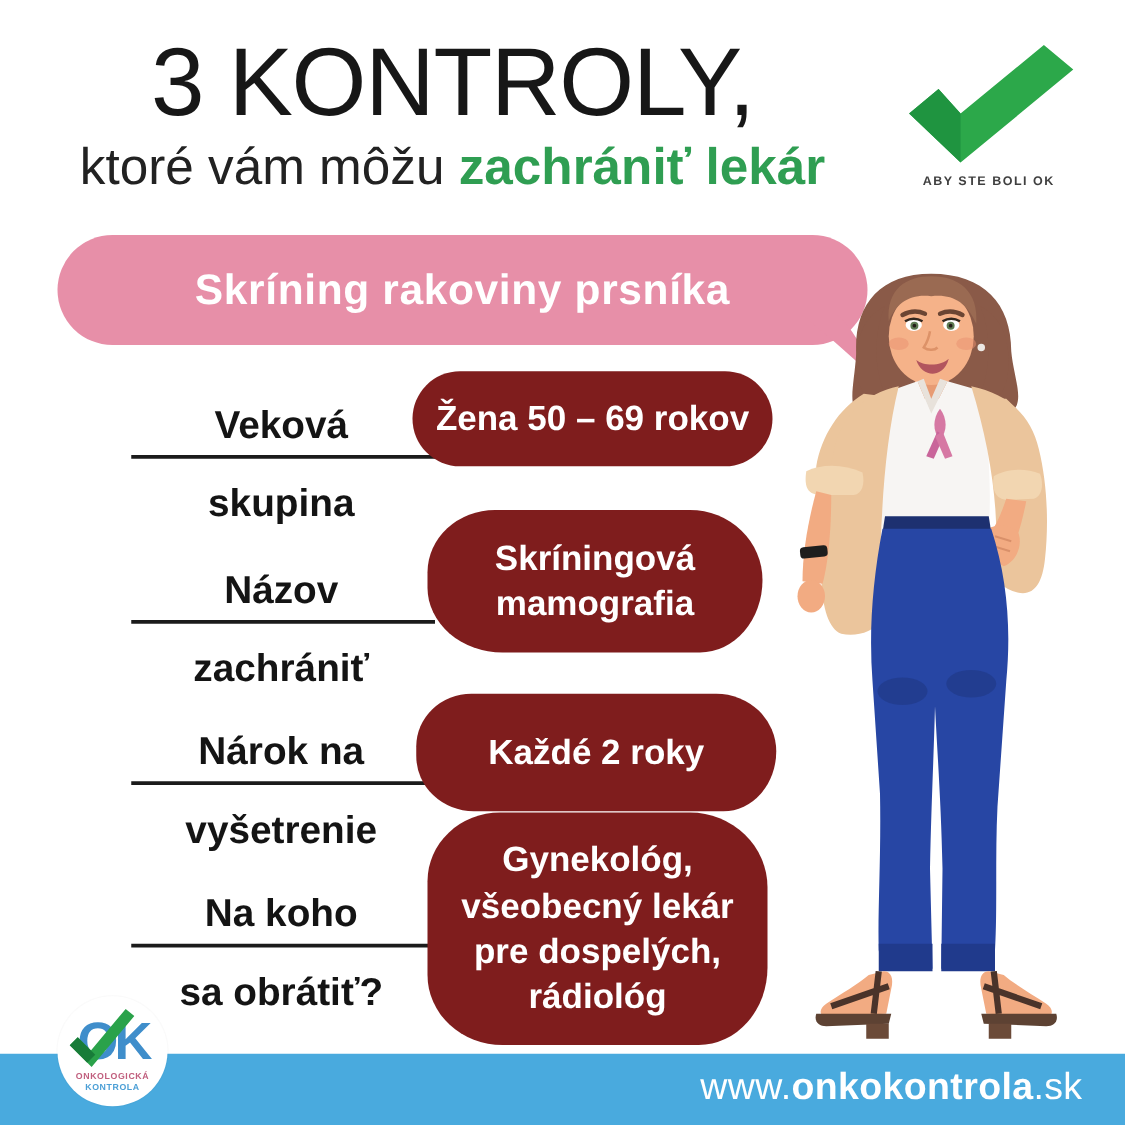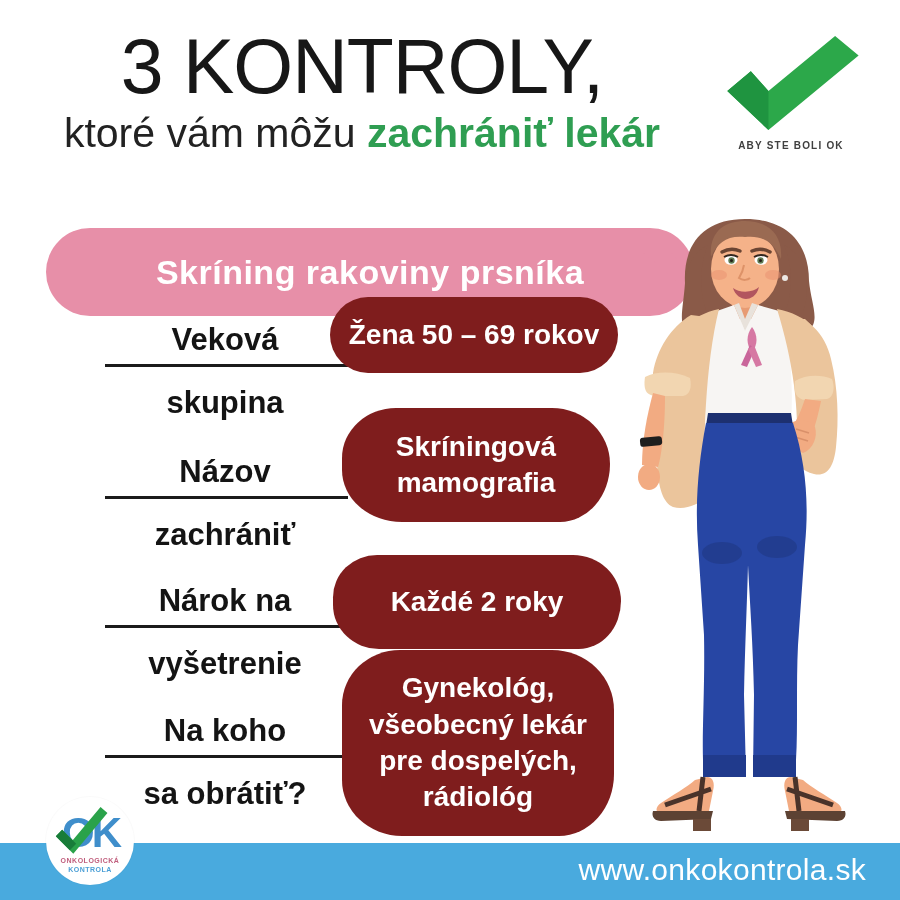--- a/index.html
+++ b/index.html
@@ -11,21 +11,21 @@
   .main-title{margin:0;font-size:77px;font-weight:400;letter-spacing:-1px;color:#171717;line-height:1.05;}
   .subtitle{margin:4px 0 0 0;font-size:41px;color:#222;line-height:1.1;}
   .subtitle .hl{font-weight:700;color:#2f9e52;}
 
   .ok-badge{position:absolute;left:706px;top:36px;width:170px;text-align:center;}
   .ok-badge svg{display:block;margin:0 auto;}
   .ok-tagline{margin:6px 0 0 0;font-size:10px;font-weight:700;letter-spacing:1.2px;color:#404040;}
 
   
   .topic-bubble{position:absolute;left:46px;top:188px;width:648px;height:88px;background:#e78fa8;
-                border-radius:44px;display:flex;align-items:center;justify-content:center;margin-top:40px;}
+                border-radius:44px;display:flex;align-items:center;justify-content:center;}
   .topic-bubble span{color:#fff;font-size:34px;font-weight:700;letter-spacing:.5px;}
   .topic-tail{position:absolute;left:640px;top:250px;}
 
   
   .row-label{position:absolute;left:85px;width:280px;text-align:center;}
   .label-line{font-size:31px;font-weight:700;color:#141414;line-height:36px;margin-top:18px;}
   .underline{height:3px;background:#1b1b1b;margin:6px 0 7px 20px;width:243px;}
   .bubble{position:absolute;background:#7f1d1d;display:flex;align-items:center;justify-content:center;}
   .bubble span{color:#fff;font-size:28px;font-weight:700;text-align:center;line-height:1.3;white-space:pre-line;}
 
@@ -34,21 +34,21 @@
   .bb-1{left:342px;top:408px;width:268px;height:114px;border-radius:54px 58px 50px 60px / 50px 56px 58px 52px;}
   .bb-2{left:333px;top:555px;width:288px;height:94px;border-radius:46px 50px 44px 48px / 44px 48px 50px 46px;}
   .bb-3{left:342px;top:650px;width:272px;height:186px;border-radius:58px 62px 55px 60px / 55px 60px 62px 56px;}
 
   
   .woman{position:absolute;left:595px;top:215px;}
 
   
   .footer-bar{position:absolute;left:0;top:843px;width:900px;height:57px;background:#49aade;}
   .site-url{position:absolute;right:34px;top:853px;font-size:30px;color:#ffffff;letter-spacing:.3px;}
-  .site-url .bold{font-weight:400;}
+  .site-url .bold{font-weight:700;}
   .ok-logo-circle{position:absolute;left:46px;top:797px;width:88px;height:88px;background:#ffffff;border-radius:50%;
                   box-shadow:0 0 0 1px rgba(0,0,0,0.02);}
 </style>
 </head>
 <body>
 
 <div class="canvas">
 
   <div class="title-block">
     <h1 class="main-title">3 KONTROLY,</h1>

